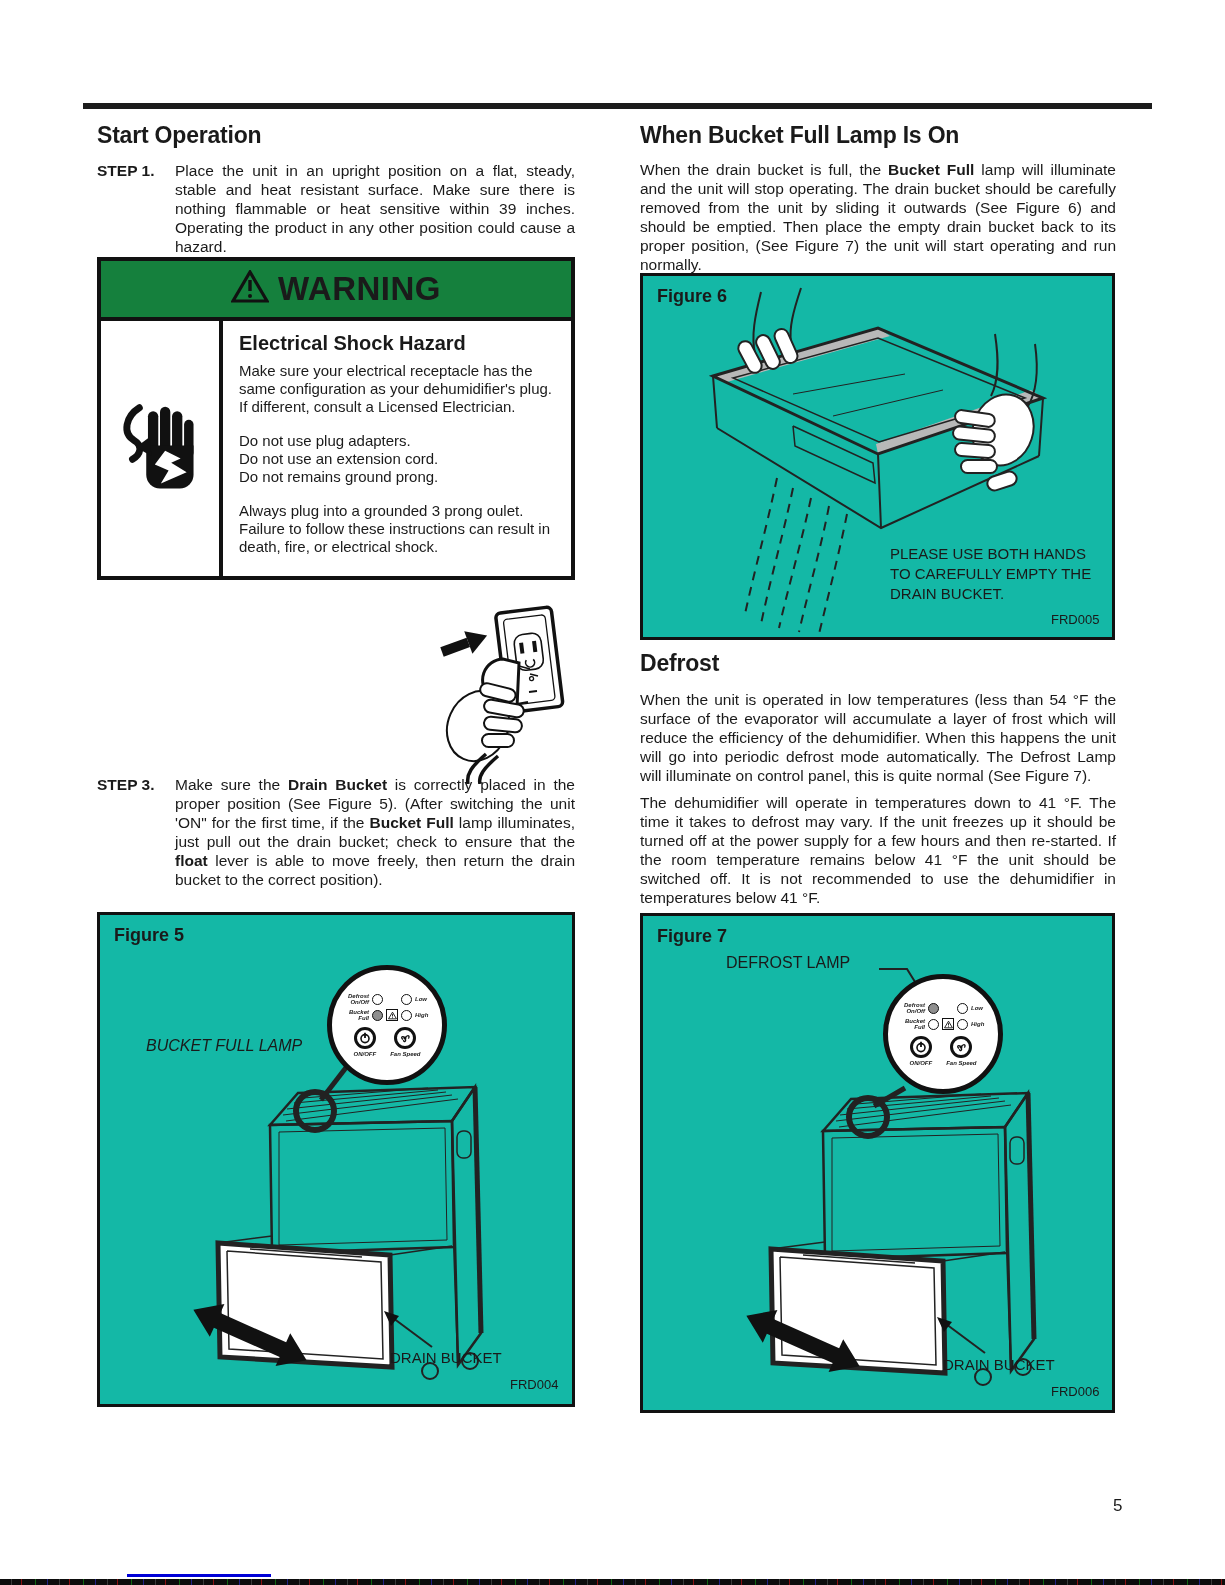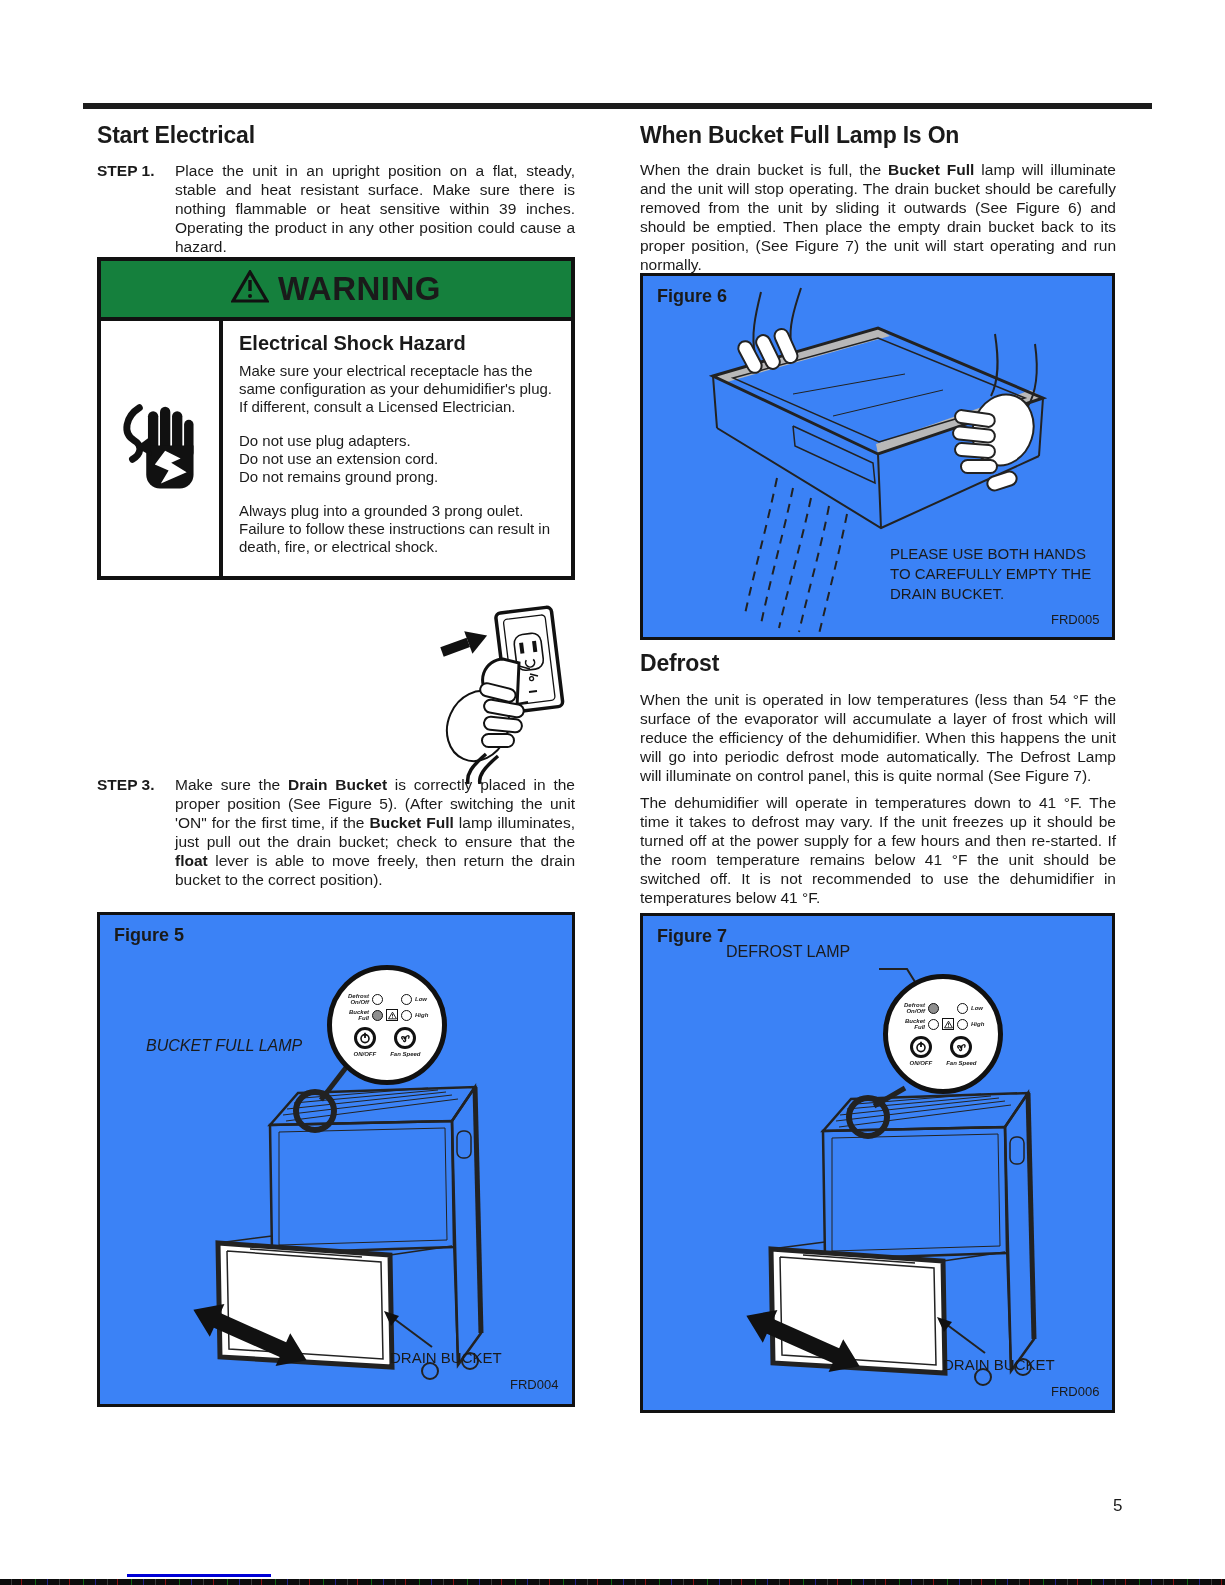--- a/index.html
+++ b/index.html
@@ -16,21 +16,21 @@
   .warn{position:absolute;left:97px;top:257px;width:478px;height:323px;border:4px solid #111;box-sizing:border-box;background:#fff;}
   .warn-head{height:56px;background:#15803d;border-bottom:4px solid #111;display:flex;align-items:center;justify-content:center;gap:9px;}
   .warn-word{font-size:33px;font-weight:bold;letter-spacing:0.5px;}
   .warn-body{display:flex;height:calc(100% - 60px);}
   .warn-icon-cell{width:118px;flex:none;border-right:4px solid #111;display:flex;align-items:center;justify-content:center;}
   .warn-text-cell{flex:1;padding:13px 14px 0 16px;font-size:15px;line-height:18px;}
   .warn-title{font-size:20px;font-weight:bold;margin:0 0 10px 0;}
   .warn-p{margin:0 0 16px 0;}
   .warn-line{margin:0;}
   
-  .figbox{position:absolute;border:3px solid #111;background:#3b82f6;box-sizing:border-box;}
+  .figbox{position:absolute;border:3px solid #111;background:#14b8a6;box-sizing:border-box;}
   .figlabel{position:absolute;left:14px;top:10px;font-size:18px;font-weight:bold;}
   .fig-callout{position:absolute;font-size:16px;white-space:nowrap;}
   .fig-code{position:absolute;font-size:13px;}
   .fig-note{position:absolute;font-size:15px;line-height:20px;white-space:pre-line;}
   .fig-art{position:absolute;left:0;top:0;}
   
   .cpanel{position:absolute;width:110px;height:110px;border:5px solid #111;border-radius:50%;background:#fff;box-sizing:content-box;
           display:flex;flex-direction:column;align-items:center;justify-content:center;gap:4px;}
   .cp-row{display:flex;align-items:center;gap:3px;}
   .cp-lab{font-style:italic;font-weight:bold;font-size:6px;line-height:6px;white-space:pre-line;}
@@ -50,21 +50,21 @@
   .scan-edge{position:absolute;left:0;top:1579px;width:1225px;height:6px;
      background:repeating-linear-gradient(90deg,#0c0c0c 0 11px,#3a3a3a 11px 12px,#0c0c0c 12px 21px,#8b1111 21px 22px,#0c0c0c 22px 35px,#116611 35px 36px,#0c0c0c 36px 47px,#222288 47px 48px);}
 </style>
 </head>
 <body>
 
 <div class="page">
 
   <div class="rule-top"></div>
 
-  <div class="h1" style="left:97px;top:122px;">Start Electrical</div>
+  <div class="h1" style="left:97px;top:122px;">Start Operation</div>
 
   <div class="step" style="left:97px;top:161px;width:478px;">
     <div class="step-label">STEP 1.</div>
     <div class="step-body body-text">Place the unit in an upright position on a flat, steady, stable and heat resistant surface. Make sure there is nothing flammable or heat sensitive within 39 inches. Operating the product in any other position could cause a hazard.</div>
   </div>
 
   <div class="warn">
     <div class="warn-head">
       <span>
         <svg width="38" height="34" viewBox="0 0 38 34">
@@ -330,21 +330,21 @@
             <svg width="12" height="12" viewBox="0 0 12 12">
                 <circle cx="6" cy="6" r="1.5" fill="#111"></circle>
                 <path d="M6 6 C 9 2,11.2 4,9.4 6.6 M6 6 C 3 3,1.4 5.6,4 7.6 M6 6 C 7.8 9.8,4.8 10.8,4.4 8.2" stroke="#111" stroke-width="1.3" fill="none"></path>
               </svg>
           </span>
           <span class="cp-lab c">Fan Speed</span>
         </span>
       </div>
     </div>
 
-    <div class="fig-callout" style="left:83px;top:27px;">DEFROST LAMP</div>
+    <div class="fig-callout" style="left:83px;top:38px;">DEFROST LAMP</div>
     <div class="fig-callout" style="left:300px;top:440px;font-size:15px;">DRAIN BUCKET</div>
     <div class="fig-code" style="left:408px;top:468px;">FRD006</div>
   </div>
 
   <div class="pagenum" style="left:1113px;top:1496px;">5</div>
   <div class="blue-line"></div>
   <div class="scan-edge"></div>
 </div>
 
 </body></html>

